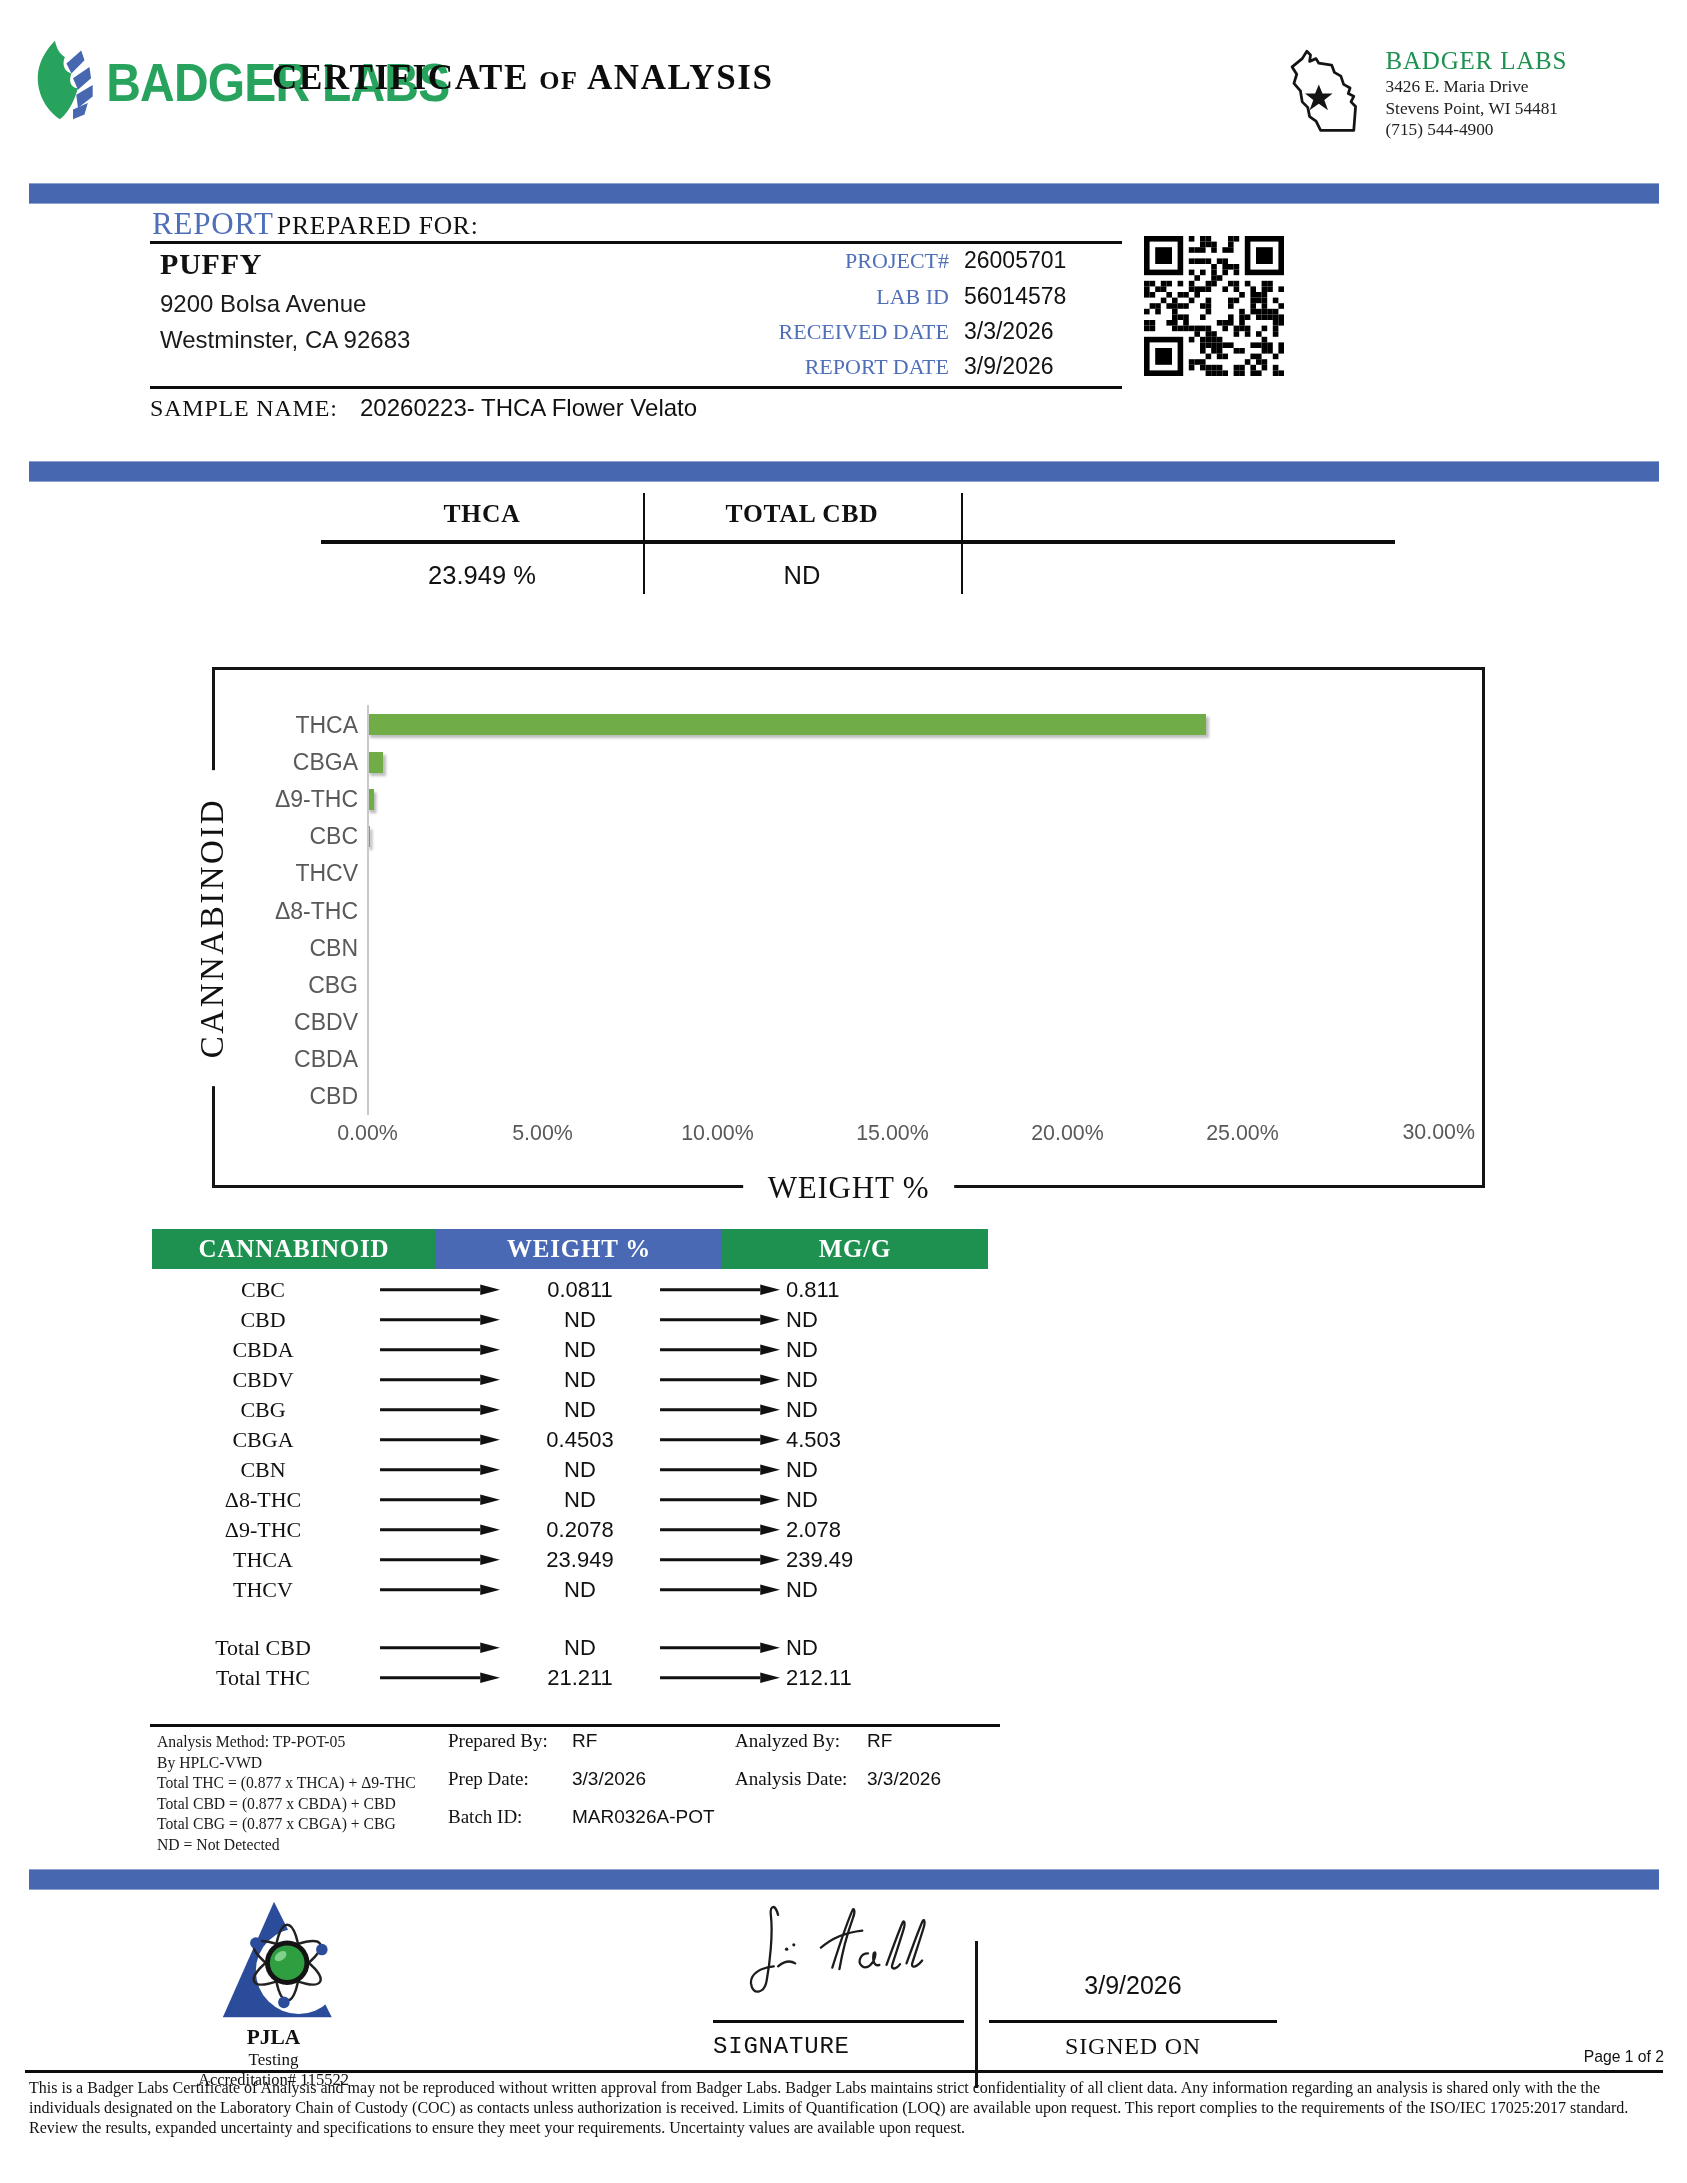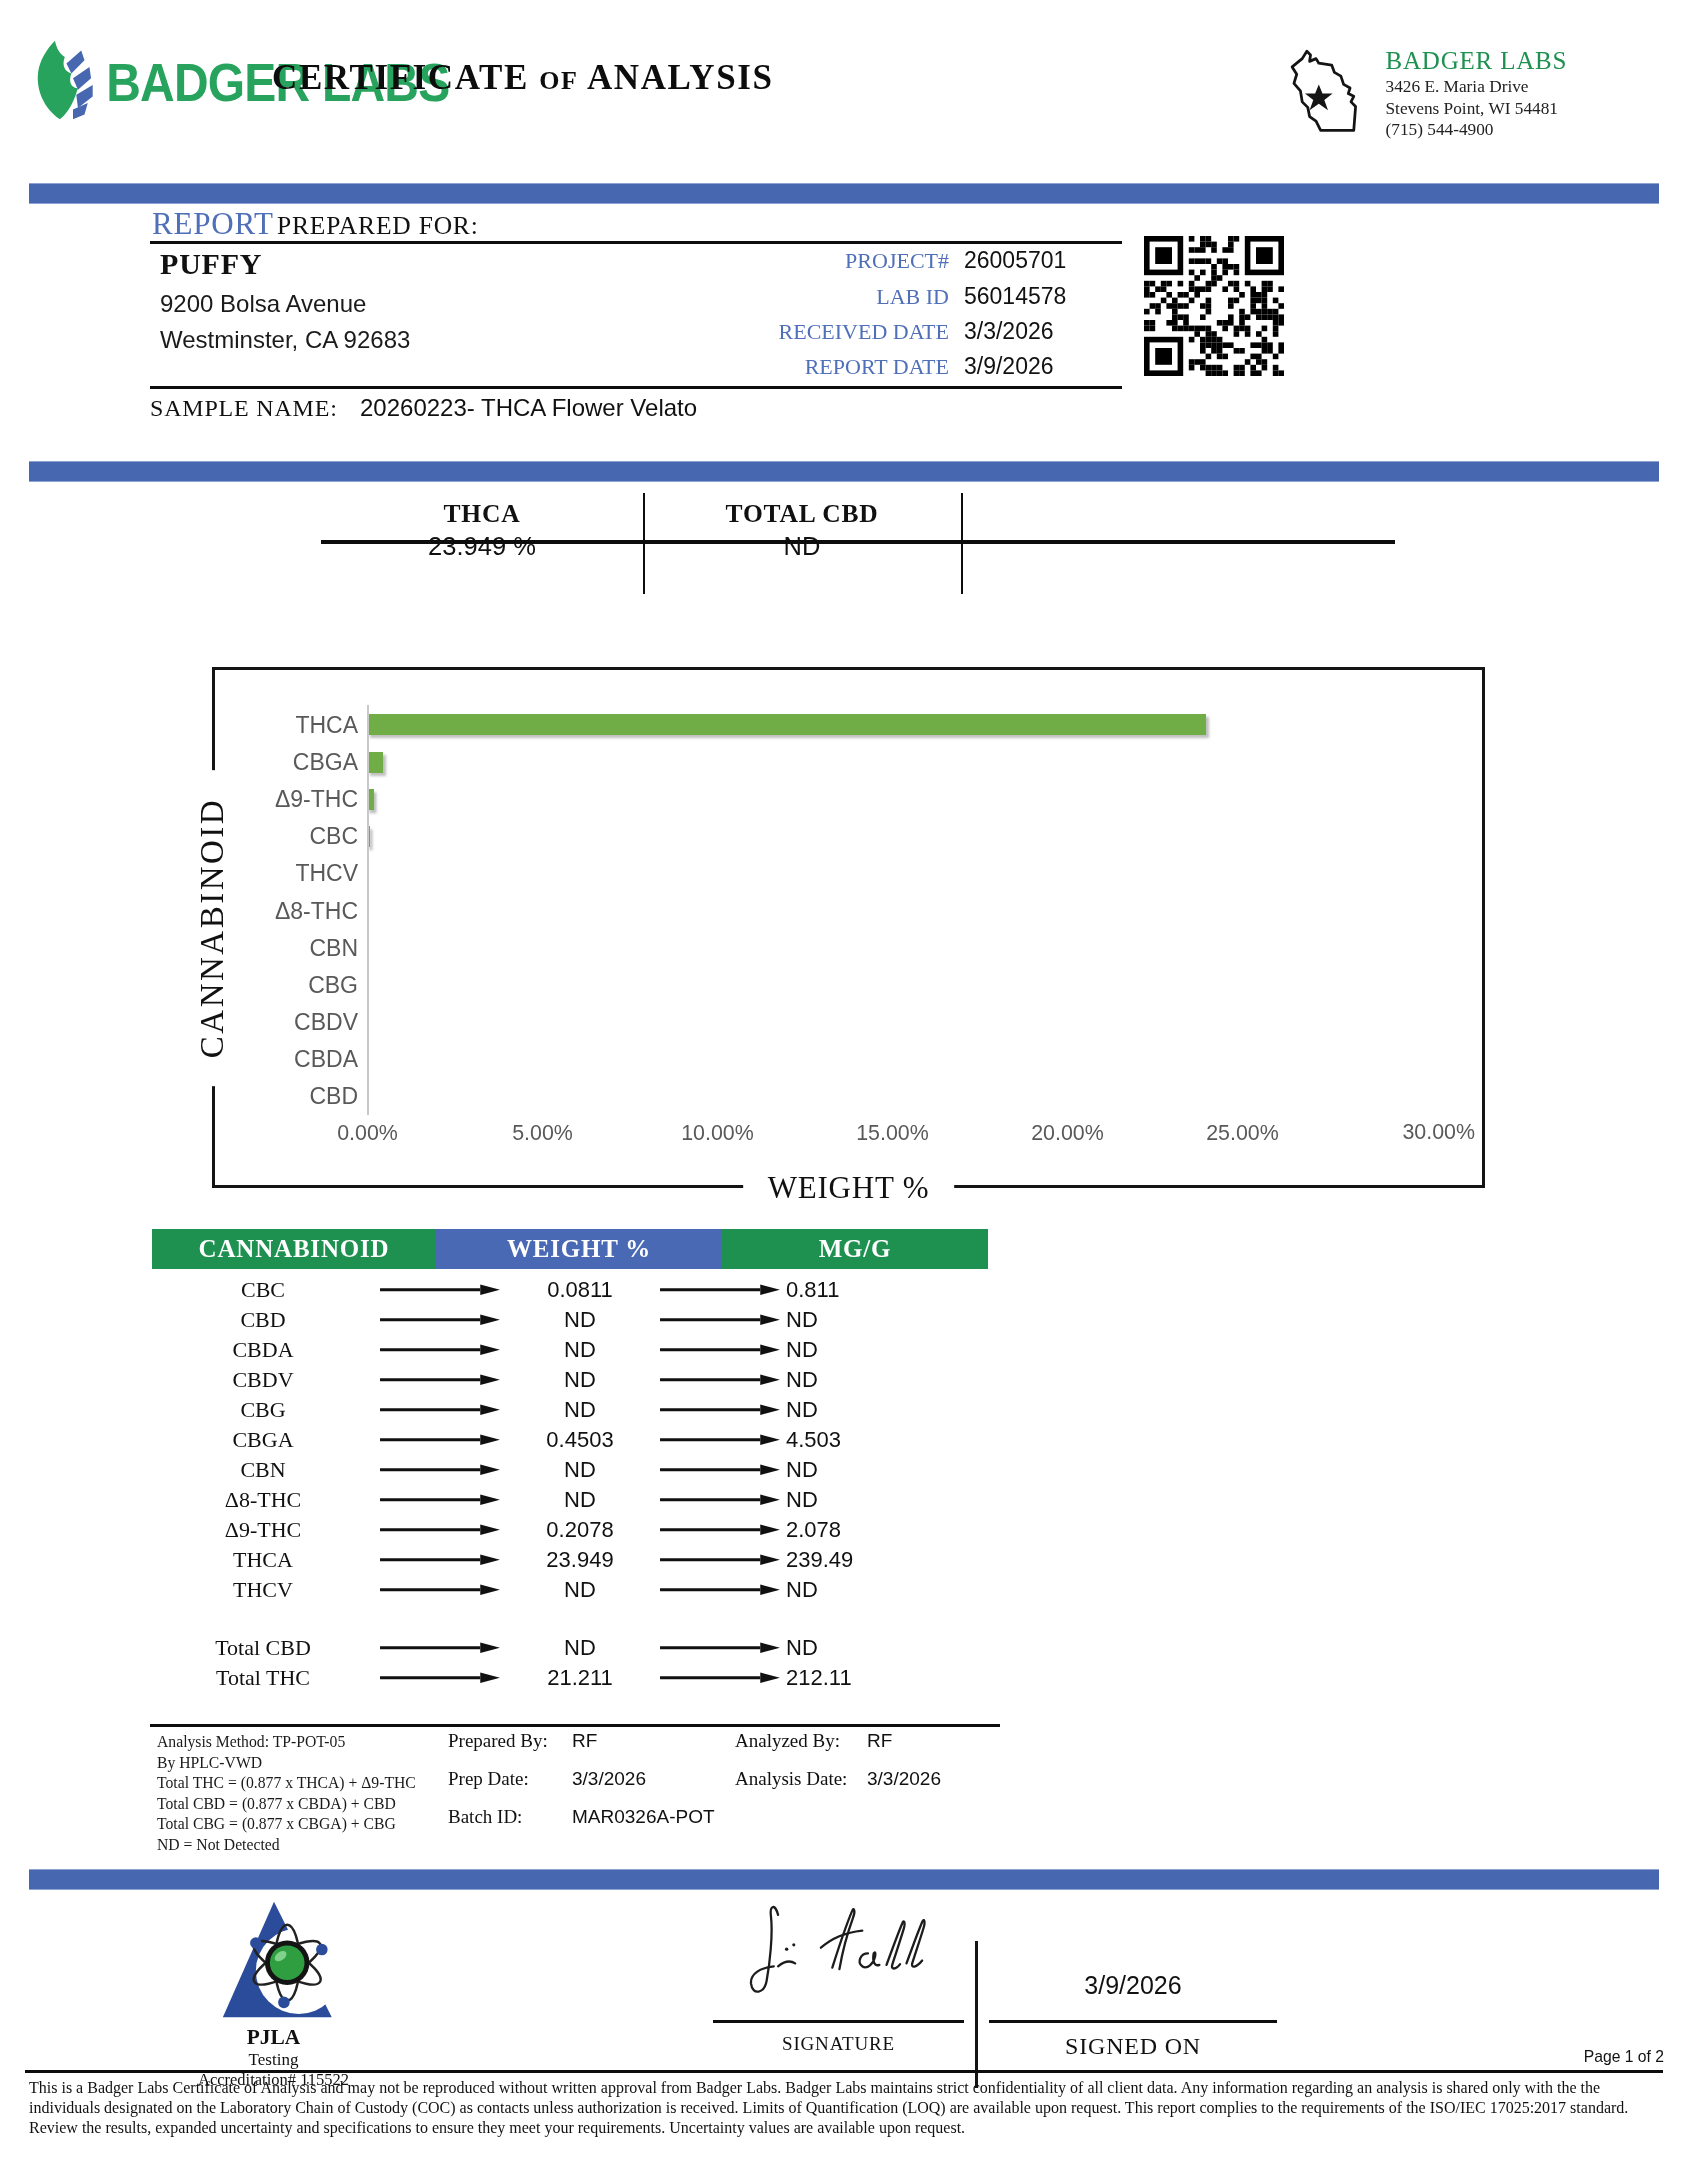--- a/index.html
+++ b/index.html
@@ -31,21 +31,21 @@
   .client-line{font-family:"Liberation Sans",sans-serif;font-size:24px;color:#1b1b1b;}
   .proj-row{position:absolute;width:387px;left:733px;display:flex;align-items:baseline;}
   .proj-label{width:216px;text-align:right;color:#4f6fb8;font-size:22px;white-space:nowrap;}
   .proj-value{margin-left:15px;font-family:"Liberation Sans",sans-serif;font-size:23px;color:#111;}
   .sample-label{left:150px;top:395px;font-size:24px;letter-spacing:0.8px;}
   .sample-value{left:360px;top:394px;font-family:"Liberation Sans",sans-serif;font-size:24px;}
 
   
   .sum-col{position:absolute;top:499px;text-align:center;}
   .sum-label{font-weight:bold;font-size:25.5px;letter-spacing:0.8px;white-space:nowrap;}
-  .sum-value{margin-top:3px;font-family:"Liberation Sans",sans-serif;font-size:25.5px;}
+  .sum-value{margin-top:32px;font-family:"Liberation Sans",sans-serif;font-size:25.5px;}
   .vline{background:#0d0d0d;width:1.6px;}
 
   
   .chart-frame{left:212px;top:667px;width:1267px;height:515px;border:3.3px solid #141414;}
   .chart-title{position:absolute;top:-3.3px;left:50%;transform:translate(-50%,-50%);
                background:#fff;padding:0 25px;font-size:31px;letter-spacing:0.8px;white-space:nowrap;}
   .chart-ylabel{position:absolute;left:-3.3px;top:50%;transform:translate(-50%,-50%) rotate(-90deg);
                 background:#fff;padding:0 28px;font-size:33px;letter-spacing:2.5px;white-space:nowrap;}
   .chart-xlabel{position:absolute;top:calc(100% + 3.3px);left:50%;transform:translate(-50%,-50%);
                 background:#fff;padding:0 25px;font-size:31px;letter-spacing:0.8px;white-space:nowrap;}
@@ -81,21 +81,21 @@
   
   .pjla-block{left:191px;top:1895px;width:165px;text-align:center;}
   .pjla-name{font-weight:bold;font-size:21.4px;margin-top:1.6px;}
   .pjla-sub{font-weight:normal;font-size:17px;}
   .pjla-acc{font-size:16.5px;}
   .approved-block{left:387px;top:1918px;width:297px;text-align:center;}
   .approved-label{font-size:24px;letter-spacing:0.8px;}
   .approved-line{height:4.1px;background:#0d0d0d;margin:5px 0;}
   .approved-name{color:#2c9a56;font-size:29px;letter-spacing:2.5px;padding:3.3px 0;}
   .approved-role{font-size:24px;letter-spacing:0.8px;margin-top:3.3px;}
-  .sig-label{left:713px;top:2033px;width:251px;text-align:center;font-size:19px;letter-spacing:0.8px;}
+  .sig-label{left:713px;top:2033px;width:251px;text-align:left;font-size:24px;letter-spacing:0.8px;font-family:Liberation Mono, monospace;}
   .signed-date{left:989px;top:1971px;width:288px;text-align:center;font-family:"Liberation Sans",sans-serif;font-size:25px;}
   .signed-label{left:989px;top:2033px;width:288px;text-align:center;font-size:24px;letter-spacing:0.8px;}
 
   
   .page-num{left:1450px;top:2048px;width:214px;text-align:right;font-family:"Liberation Sans",sans-serif;font-size:15.7px;}
   .disclaimer{left:29px;top:2078px;width:1635px;font-size:16px;line-height:20px;color:#111;}
 </style>
 </head>
 <body>
 

